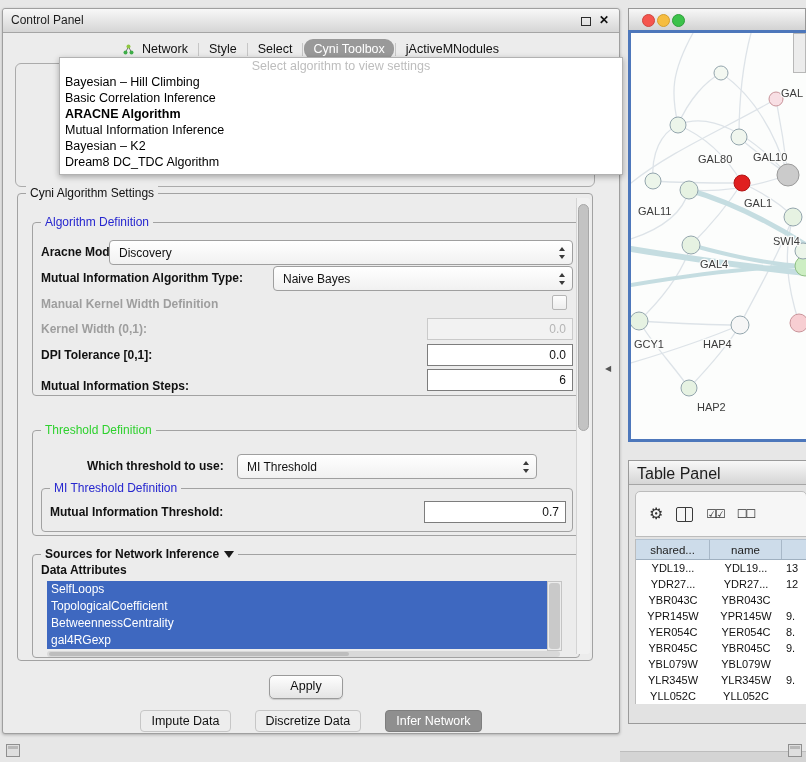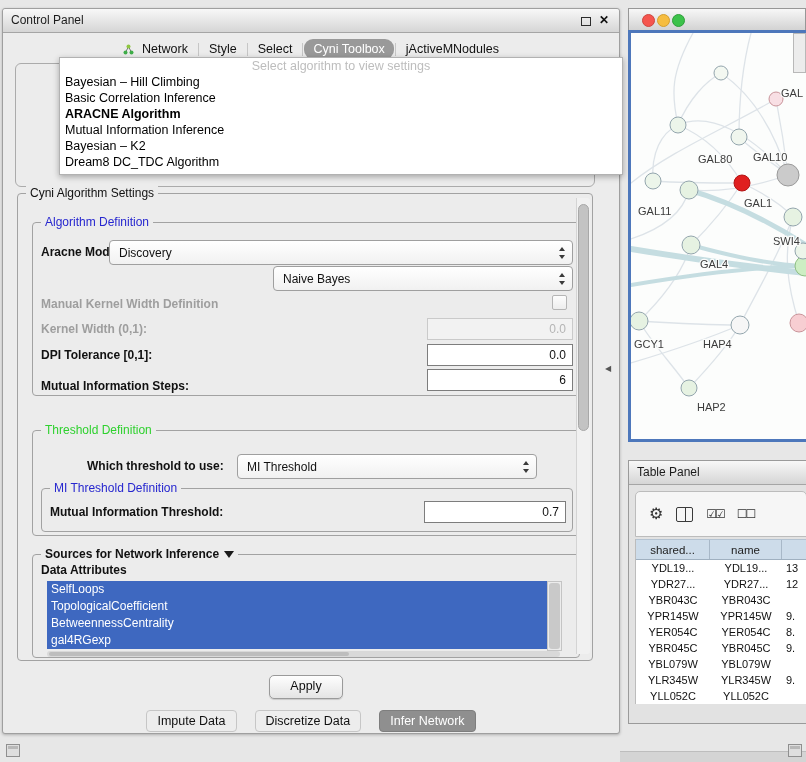--- a/index.html
+++ b/index.html
@@ -62,42 +62,42 @@
   .sources-group{left:14px;top:360px;width:546px;height:102px;}
   .attr-list{position:absolute;left:14px;top:26px;width:500px;height:68px;background:#c2410c;overflow:hidden;}
   .attr-item{height:17px;line-height:17px;padding-left:4px;background:#3e68c0;color:#fff;font-size:12px;white-space:nowrap;}
   .attr-vscroll{position:absolute;left:514px;top:26px;width:13px;height:68px;background:#ececec;border:1px solid #c4c4c4;}
   .attr-vthumb{position:absolute;left:1px;right:1px;top:1px;bottom:1px;background:#c9c9c9;border-radius:3px;}
   .attr-hscroll{position:absolute;left:14px;top:96px;width:513px;height:6px;background:#d9d9d9;border-radius:3px;}
   .attr-hthumb{position:absolute;left:2px;top:1px;width:300px;height:4px;background:#bdbdbd;border-radius:2px;}
 
   .apply-btn{position:absolute;left:266px;top:666px;width:72px;height:22px;background:linear-gradient(#fefefe,#e4e4e4);border:1px solid #9a9a9a;border-radius:5px;font-size:12.5px;text-align:center;line-height:20px;box-shadow:0 1px 1px rgba(0,0,0,.15);}
 
-  .bottom-tab-bar{position:absolute;left:0;right:0;top:700px;height:24px;display:flex;justify-content:center;align-items:center;gap:18px;}
+  .bottom-tab-bar{position:absolute;left:0;right:0;top:700px;height:24px;display:flex;justify-content:center;align-items:center;gap:24px;}
   .btab{padding:3px 10px;font-size:12.5px;background:#ededed;border:1px solid #c6c6c6;border-radius:4px;color:#111;white-space:nowrap;}
   .btab.active{background:#8f8f8f;border-color:#7e7e7e;color:#fff;}
 
   .splitter-arrow{position:absolute;left:605px;top:364px;font-size:8px;color:#555;}
 
   
   .net-window{position:absolute;left:628px;top:8px;width:178px;height:434px;}
   .net-titlebar{position:absolute;left:0;top:0;right:0;height:22px;background:linear-gradient(#f7f7f7,#d1d1d1);border:1px solid #979797;border-bottom-color:#8d8d8d;}
   .light{position:absolute;top:5px;width:11px;height:11px;border-radius:50%;}
   .light.red{left:13px;background:#f5554e;border:1px solid #ce463f;}
   .light.yellow{left:28px;background:#f6bd40;border:1px solid #d49f2f;}
   .light.green{left:43px;background:#3cc24a;border:1px solid #2f9e3a;}
   .net-frame{position:absolute;left:0;top:22px;right:0;bottom:0;background:#4d77bb;}
   .net-canvas{position:absolute;left:3px;top:3px;right:0;bottom:3px;background:#fcfdfc;overflow:hidden;}
   .net-vscroll{position:absolute;right:0;top:0;width:11px;height:38px;background:#ececec;border:1px solid #b8b8b8;}
   .node-label{font-size:11px;fill:#3c3c3c;paint-order:stroke;stroke:#fbfcfb;stroke-width:2.5px;font-family:"Liberation Sans",sans-serif;}
 
   
   .tp-window{position:absolute;left:628px;top:460px;width:178px;height:262px;background:#e2e2e2;border:1px solid #9a9a9a;}
   .tp-titlebar{position:absolute;left:0;top:0;right:0;height:23px;background:linear-gradient(#f8f8f8,#d5d5d5);border-bottom:1px solid #a5a5a5;}
-  .tp-title{position:absolute;left:8px;top:4px;font-size:12px;color:#1c1c1c;}
+  .tp-title{position:absolute;left:8px;top:4px;font-size:16px;color:#1c1c1c;}
   .tp-toolbar{position:absolute;left:6px;top:30px;right:0;height:46px;background:#f6f6f6;border:1px solid #bcbcbc;border-radius:5px 5px 0 0;display:flex;align-items:center;gap:13px;padding-left:13px;box-sizing:border-box;}
   .gear{font-size:16px;color:#333;line-height:1;}
   .cols-icon{width:15px;height:13px;border:1.5px solid #3a3a3a;border-radius:2px;position:relative;}
   .cols-icon::before{content:'';position:absolute;left:50%;top:0;bottom:0;width:1.5px;background:#3a3a3a;}
   .check-pair{font-size:12px;letter-spacing:-2px;color:#333;}
   .tp-table{position:absolute;left:6px;top:78px;right:0;height:165px;background:#fff;border-left:1px solid #bcbcbc;}
   .tp-header{display:flex;height:21px;background:#cddcea;border-top:1px solid #b4c3d2;border-bottom:1px solid #9fb0c0;box-sizing:border-box;}
   .th{display:flex;align-items:center;justify-content:center;font-size:11.5px;color:#222;border-right:1px solid #a8b8c8;box-sizing:border-box;height:100%;}
   .tr{display:flex;height:16px;}
   .td{display:flex;align-items:center;justify-content:center;font-size:11px;color:#111;box-sizing:border-box;white-space:nowrap;overflow:hidden;}
@@ -165,20 +165,21 @@
 
     <div class="group alg-group">
       <span class="legend legend-blue">Algorithm Definition</span>
 
       <span class="lbl" style="left:8px;top:22px">Aracne Mode:</span>
       <div class="combo" style="left:76px;top:17px;width:462px">
         <span class="combo-value">Discovery</span>
         <span class="combo-arrows"></span>
       </div>
 
+      <span class="lbl" style="left:8px;top:48px">Mutual Information Algorithm Type:</span>
       <div class="combo" style="left:240px;top:43px;width:298px">
         <span class="combo-value">Naive Bayes</span>
         <span class="combo-arrows"></span>
       </div>
 
       <span class="lbl disabled" style="left:8px;top:74px">Manual Kernel Width Definition</span>
       <span class="checkbox" style="left:519px;top:72px"></span>
 
       <span class="lbl disabled" style="left:8px;top:99px">Kernel Width (0,1):</span>
       <div class="field disabled" style="left:394px;top:95px;width:144px">

